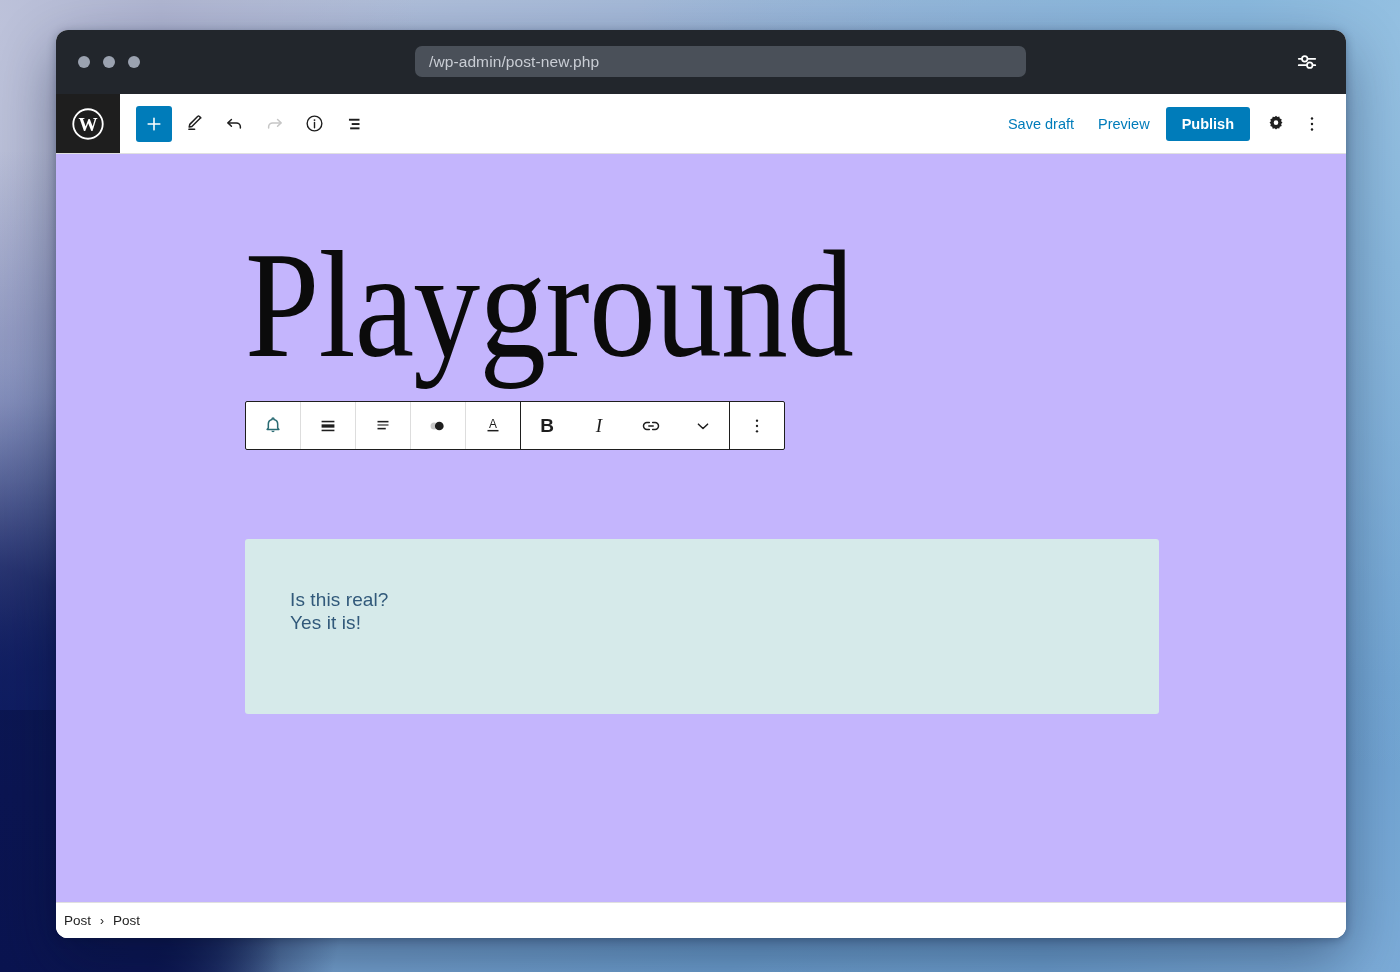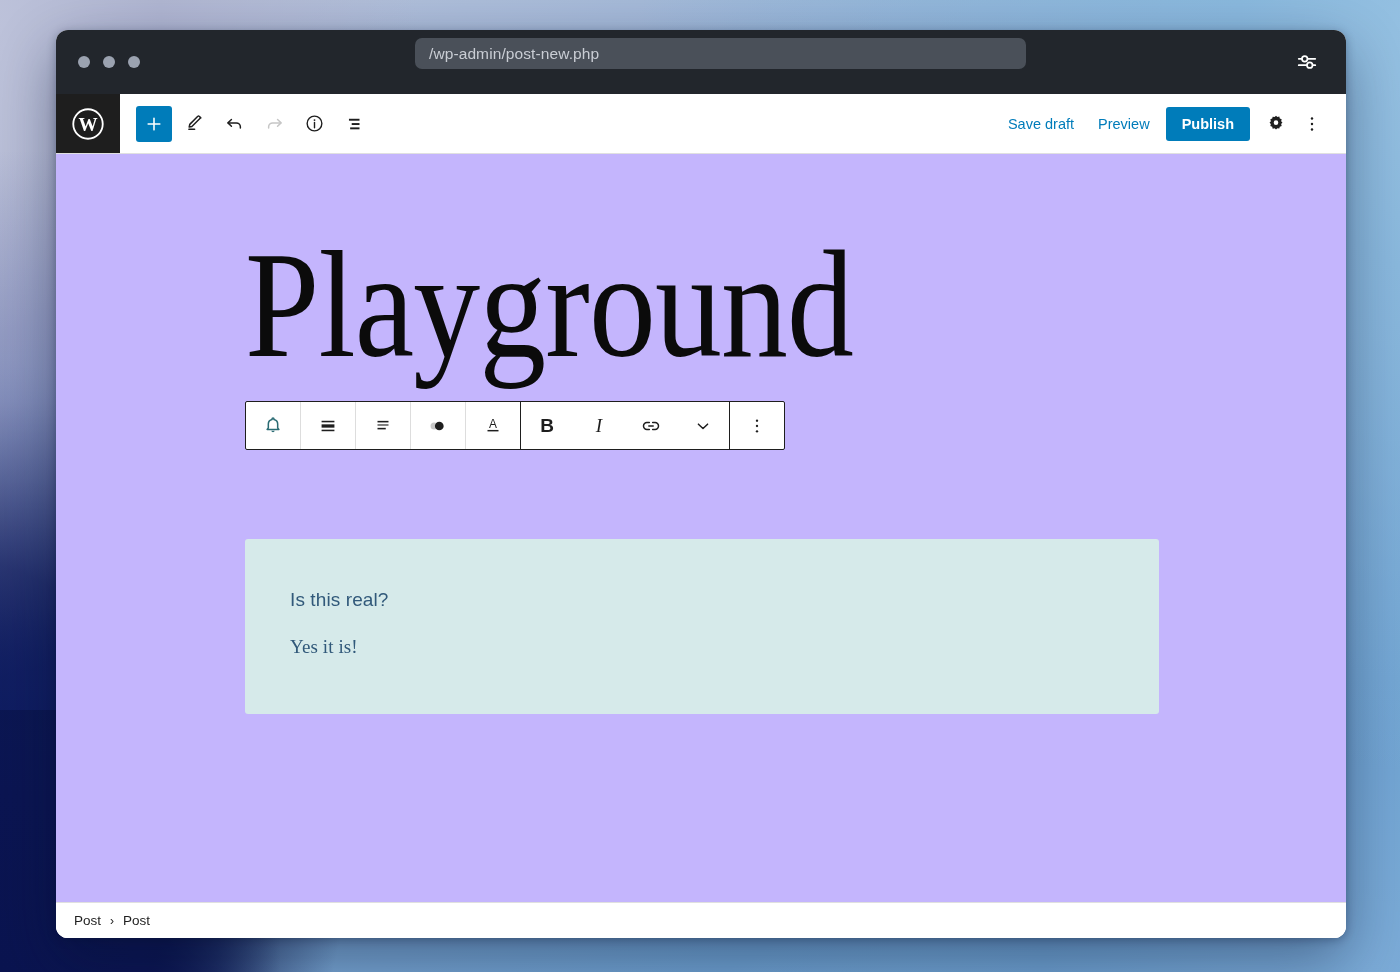--- a/index.html
+++ b/index.html
@@ -70,21 +70,21 @@
     margin-left: 22px;
   }
   .dot {
     width: 12px; height: 12px;
     border-radius: 50%;
     background: #9ba2b0;
   }
   #urlbar {
     position: absolute;
     left: 359px;
-    top: 8px;
+    top: 16px;
     width: 611px;
     height: 31px;
     background: #4a5059;
     border-radius: 7px;
     display: flex;
     align-items: center;
     padding-left: 14px;
     color: #c9cdd4;
     font-size: 15.5px;
     letter-spacing: 0.1px;
@@ -241,33 +241,32 @@
     width: 914px;
     height: 175px;
     background: #d6eaea;
     border-radius: 3px;
     padding: 50px 45px;
   }
   .alert-line {
     color: #31597a;
     font-size: 19px;
     line-height: 1.2;
-    margin-bottom: 24px;
     letter-spacing: 0.1px;
   }
-  .alert-line:last-child { margin-bottom: 0; font-family: Liberation Serif, serif; }
+  .alert-line:last-child { margin-bottom: 0; }
 
   
   #breadcrumb-bar {
     height: 36px;
     flex: 0 0 36px;
     border-top: 1px solid #e0e0e0;
     display: flex;
     align-items: center;
-    padding-left: 18px;
+    padding-left: 8px;
     background: #fff;
     gap: 9px;
     font-size: 13.5px;
     color: #1e1e1e;
   }
   .crumb { cursor: pointer; }
   .crumb-sep { color: #1e1e1e; font-size: 12px; }
 </style>
 </head>
 <body>

